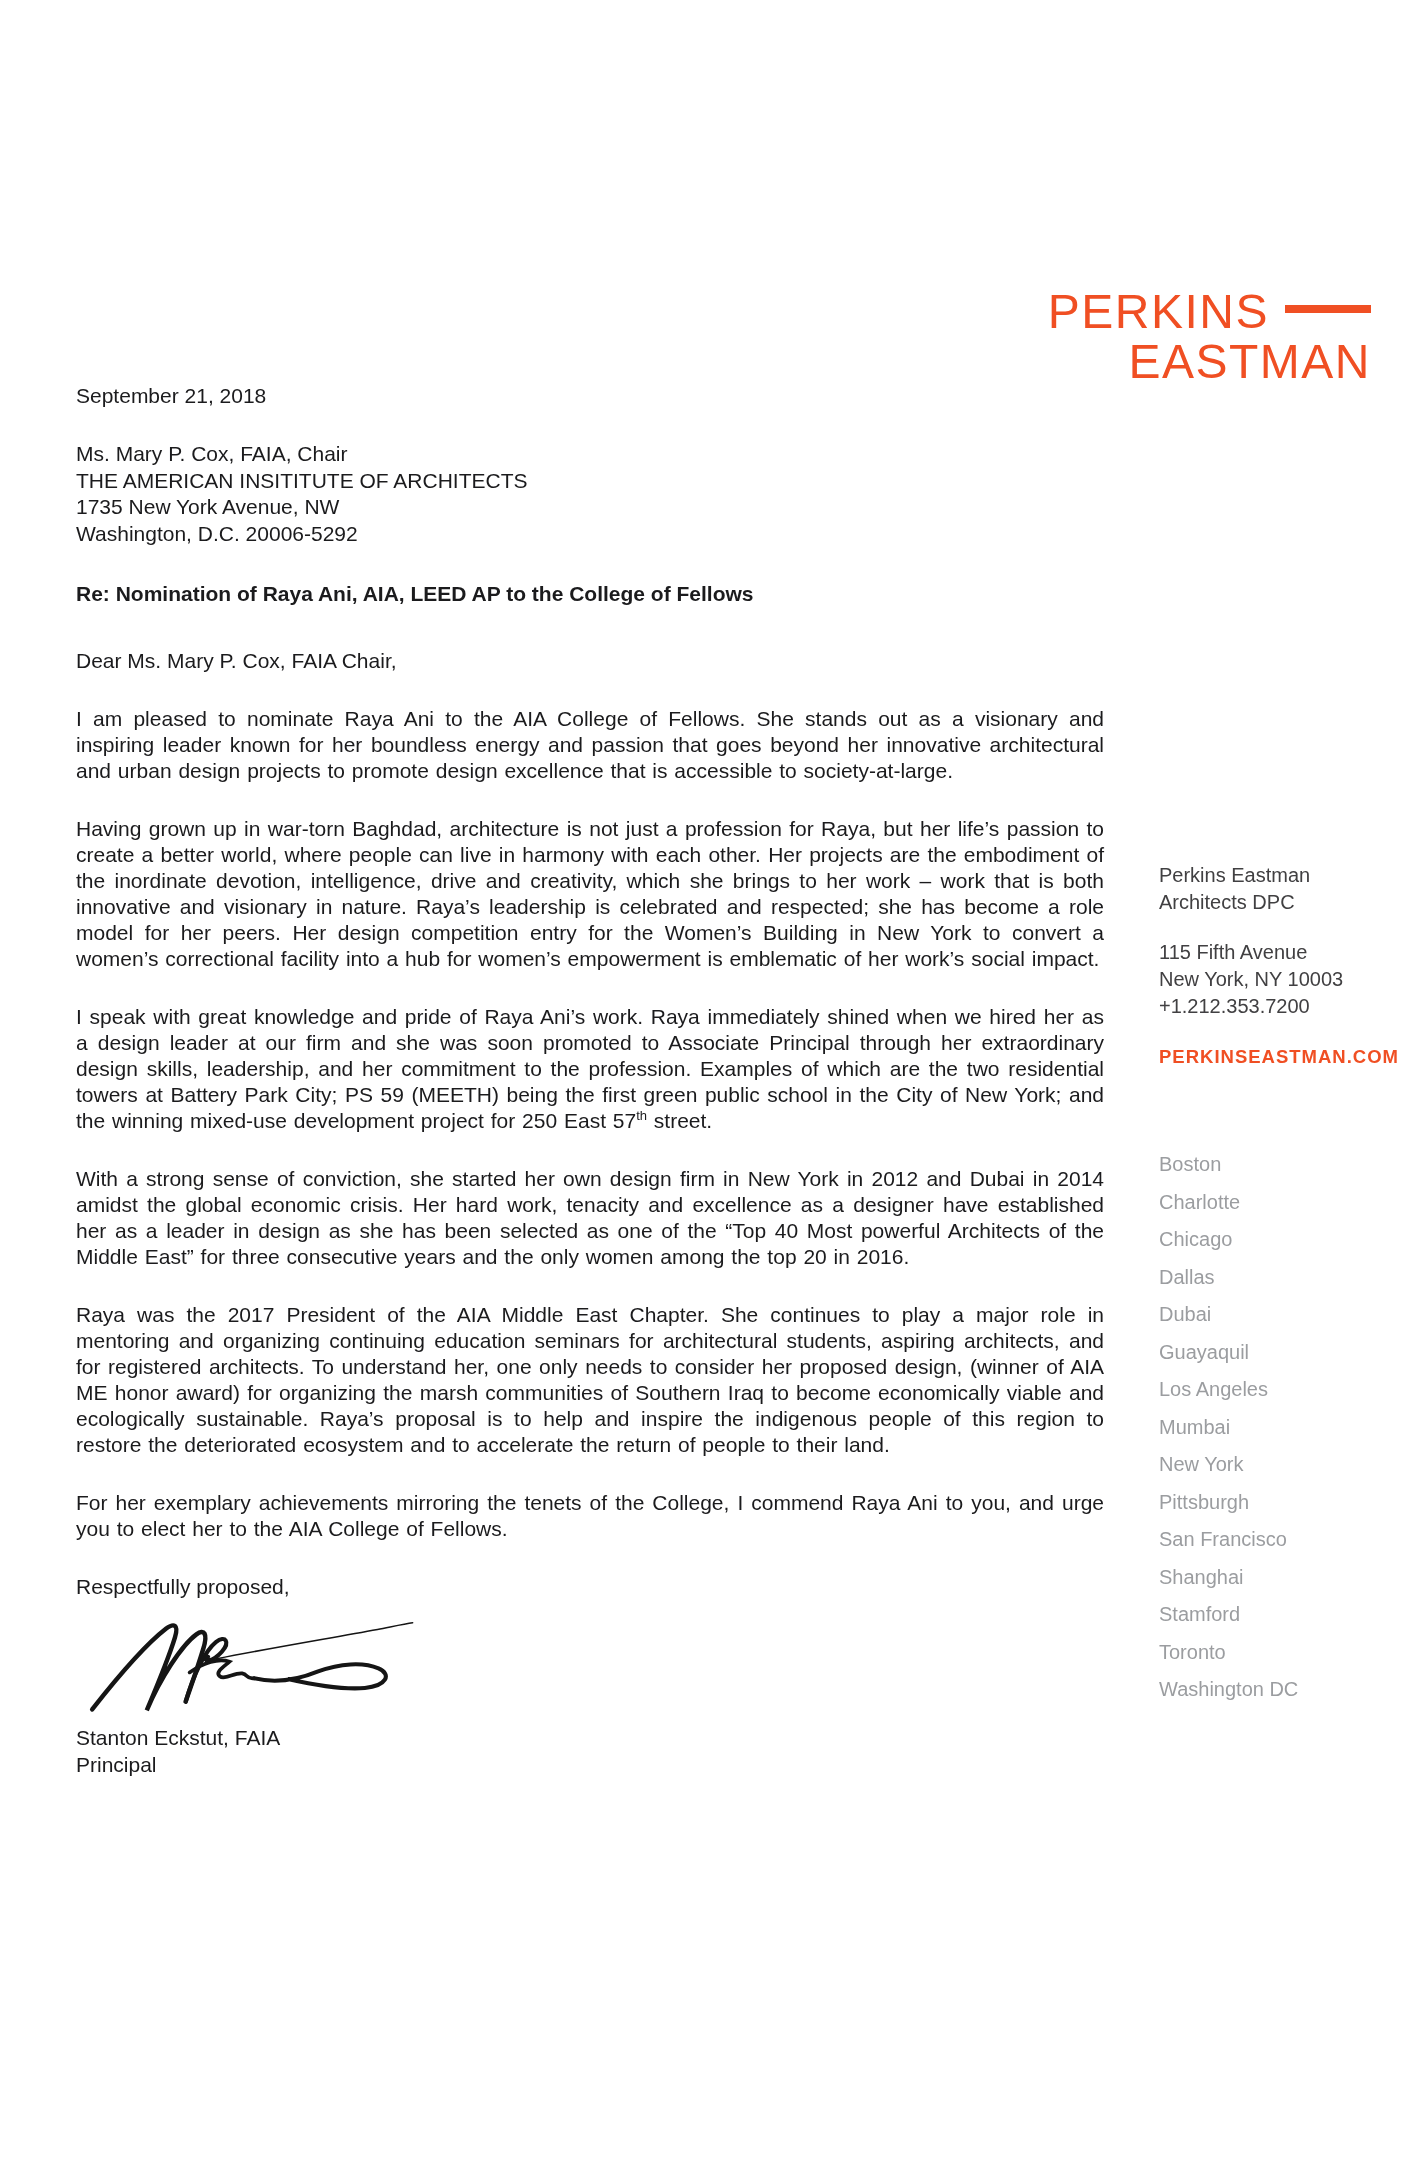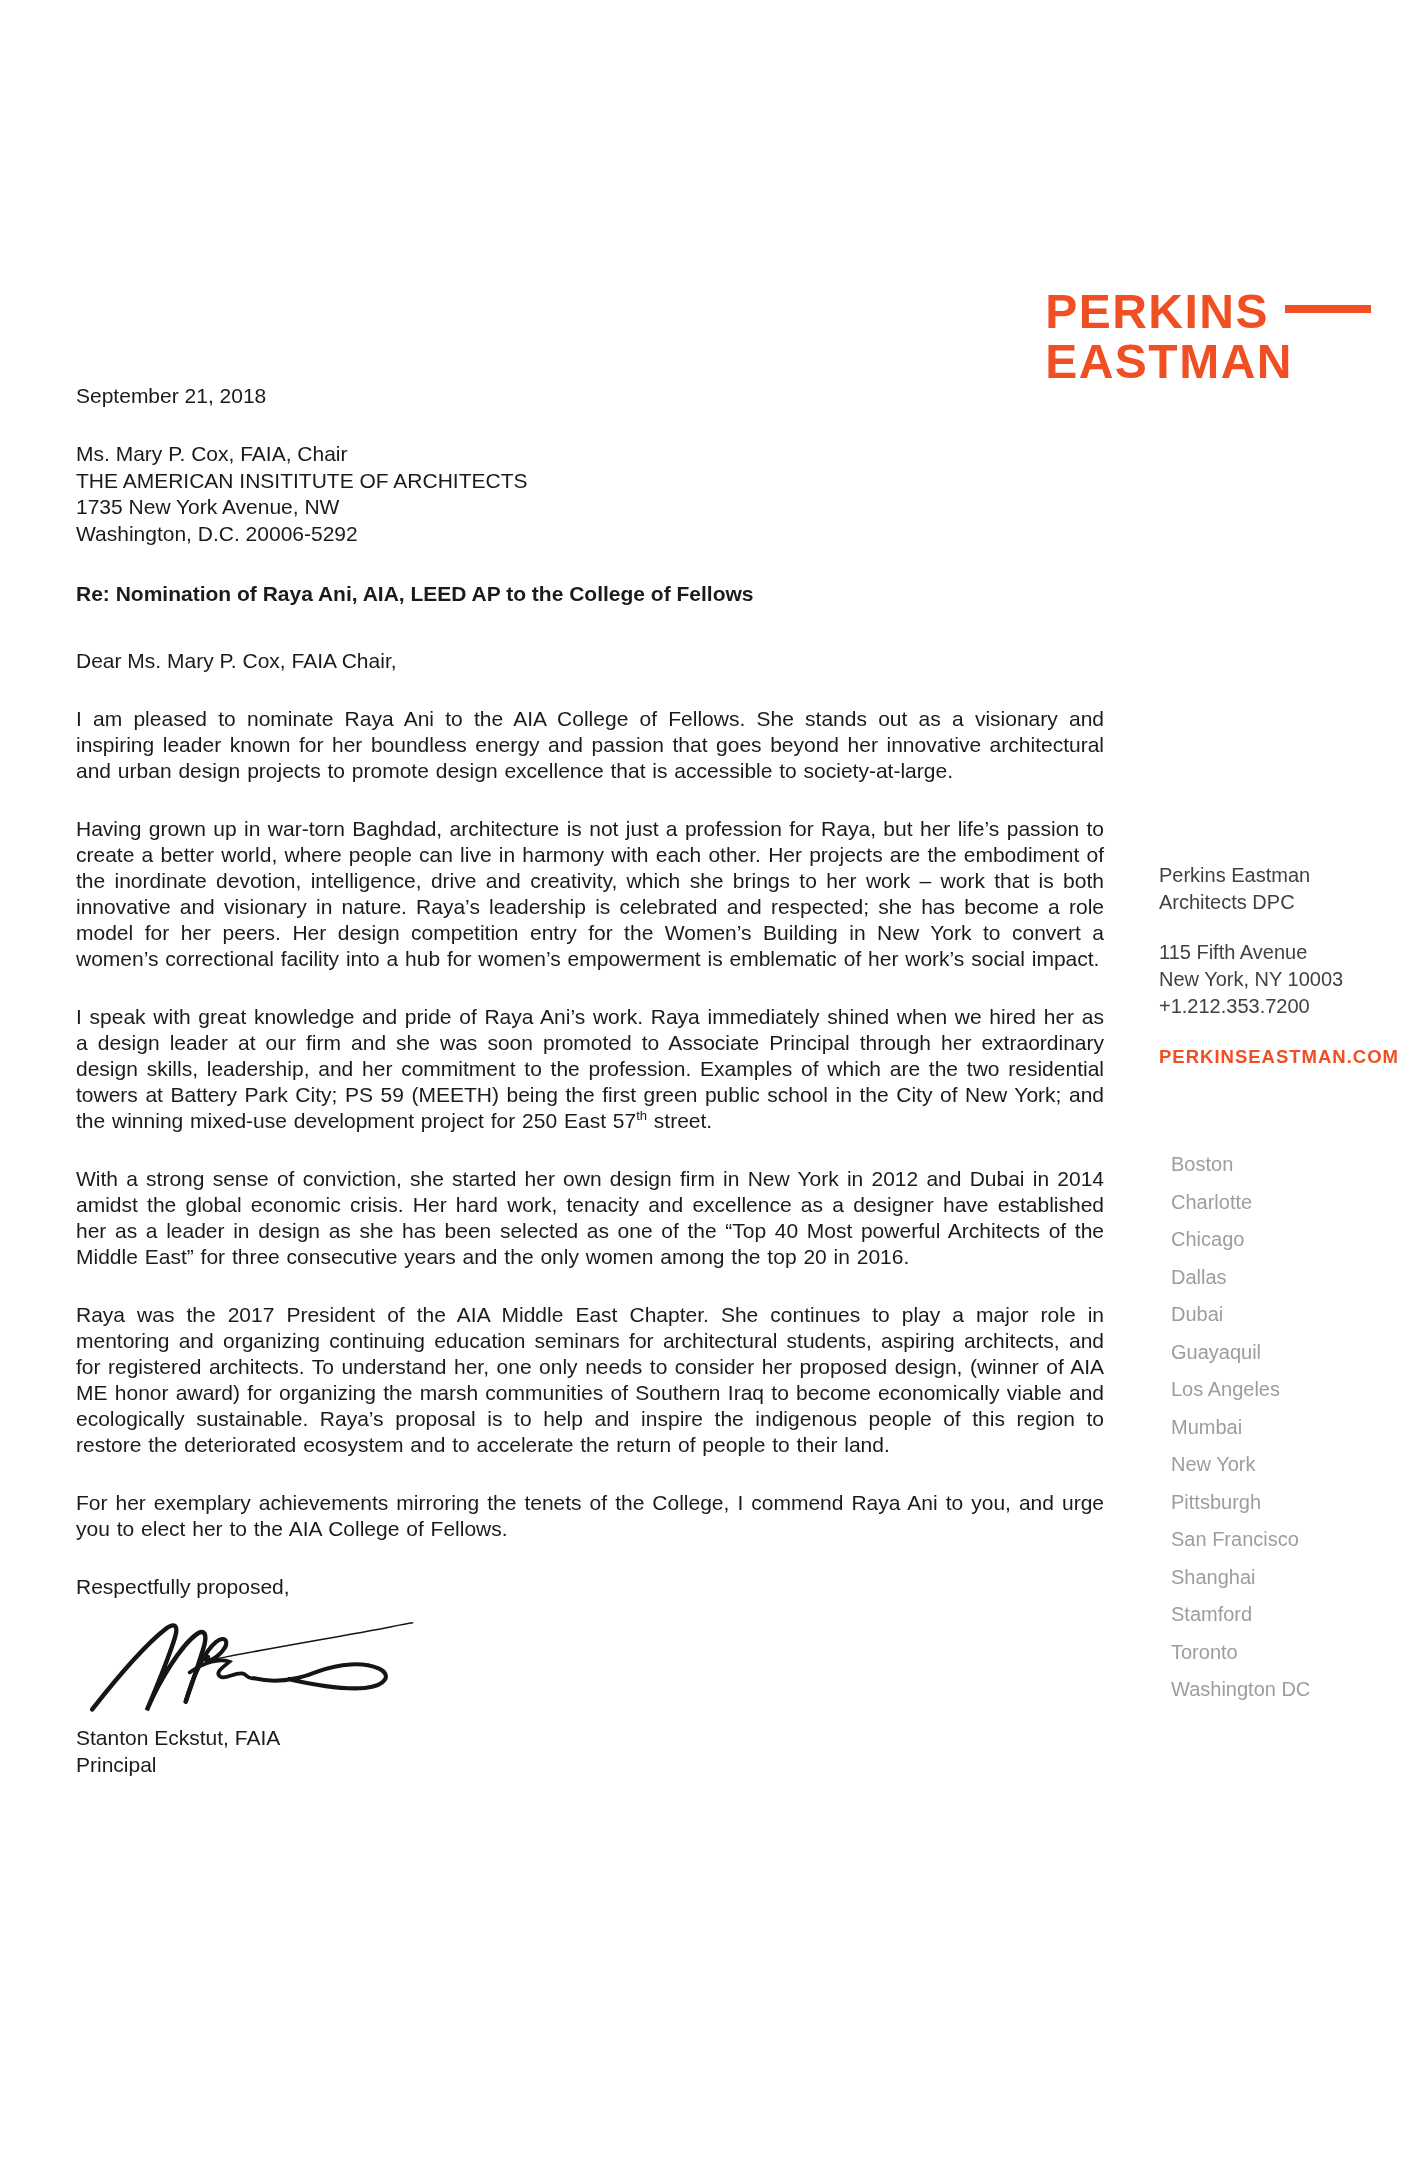--- a/index.html
+++ b/index.html
@@ -10,22 +10,23 @@
     background:#ffffff;
     font-family:"Liberation Sans","DejaVu Sans",sans-serif;
     color:#1b1b1d;
     overflow:hidden;
   }
   
   .logo{
     position:absolute;
     top:287px;
     right:52px;
+    text-align:right;
     color:#F04F23;
-    font-weight:700;
+    font-weight:400;
     font-size:48px;
     line-height:50px;
     letter-spacing:1.5px;
   }
   .logo-line1{display:flex;align-items:center;justify-content:flex-end;}
   .logo-dash{
     display:inline-block;
     width:86px;height:8px;
     background:#F04F23;
     margin-left:16px;
@@ -68,21 +69,20 @@
     margin-top:26px;
     color:#F04F23;
     font-weight:700;
     font-size:18.5px;
     letter-spacing:1px;
   }
   .cities{margin-top:78px;}
   .cities div{
     line-height:37.5px;
     color:#9B9DA0;
-    margin-left:12px;
   }
 </style>
 </head>
 <body>
 
 <div class="page">
 
   <div class="logo">
     <div class="logo-line1">
       <span>PERKINS</span>

